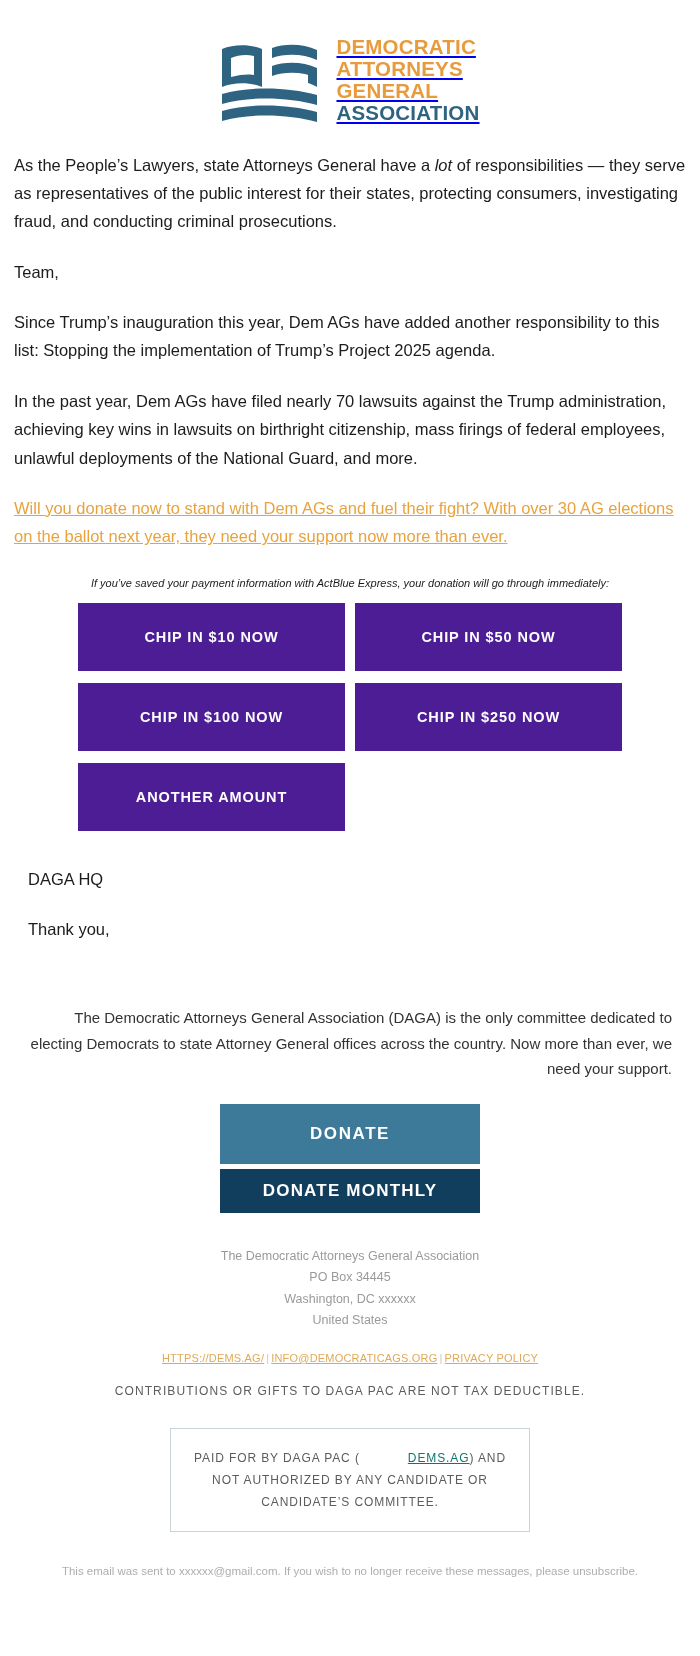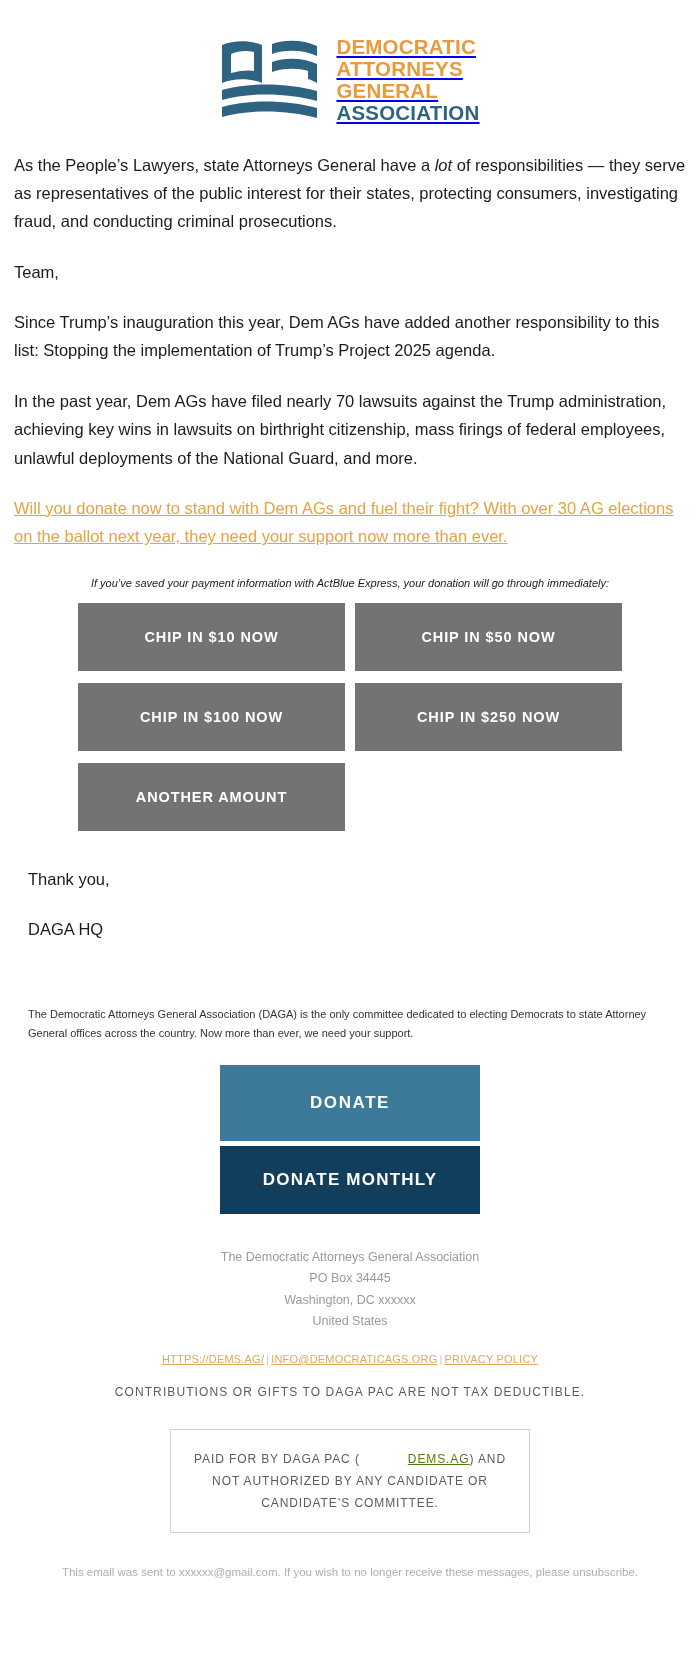--- a/index.html
+++ b/index.html
@@ -17,21 +17,21 @@
 
   
   .logo-header {
     display: flex;
     align-items: center;
     justify-content: center;
     padding: 36px 0 26px 0;
   }
   .logo-lockup {
     display: flex;
-    align-items: center;
+    align-items: flex-end;
     gap: 16px;
   }
   .logo-mark { width: 100px; height: 82px; display: block; }
   .logo-words {
     display: flex;
     flex-direction: column;
     line-height: 1.08;
   }
   .logo-words span {
     font-weight: bold;
@@ -76,21 +76,21 @@
 
   
   .chip-grid {
     display: grid;
     grid-template-columns: 1fr 1fr;
     gap: 12px 10px;
     padding: 0 64px;
     margin-bottom: 8px;
   }
   .chip-btn {
-    background: #737373;
+    background: #4c1d95;
     color: #ffffff;
     font-size: 14.5px;
     font-weight: bold;
     letter-spacing: 0.9px;
     text-align: center;
     padding: 26px 4px;
     text-decoration: none;
     display: block;
     border: none;
     cursor: pointer;
@@ -105,22 +105,22 @@
     margin: 0 0 22px 0;
     color: #1c1c1c;
   }
 
   
   .footer {
     margin-top: 62px;
     padding: 0 18px 28px 18px;
   }
   .footer-blurb {
-    text-align: left;
-    font-size: 11px;
+    text-align: right;
+    font-size: 15px;
     line-height: 1.7;
     color: #333333;
     margin: 0 0 22px 0;
     padding: 0 10px;
   }
   .footer-btns {
     display: flex;
     flex-direction: column;
     align-items: center;
     gap: 5px;
@@ -133,27 +133,27 @@
     text-decoration: none;
     display: block;
     border: none;
     cursor: pointer;
     font-family: "Liberation Sans", sans-serif;
   }
   .btn-donate {
     background: #3D7A99;
     font-size: 17px;
     letter-spacing: 1.6px;
-    padding: 28px 4px;
+    padding: 20px 4px;
   }
   .btn-donate-monthly {
     background: #123E5E;
     font-size: 17px;
     letter-spacing: 1.2px;
-    padding: 24px 4px;
+    padding: 12px 4px;
   }
 
   .address {
     text-align: center;
     margin-top: 33px;
     font-size: 12.5px;
     line-height: 1.72;
     color: #9a9a9a;
   }
   .address div { display: block; }
@@ -184,21 +184,21 @@
     width: 360px;
     border: 1px solid #c9d3d8;
     padding: 18px 22px;
     text-align: center;
     font-size: 12px;
     line-height: 1.85;
     letter-spacing: 0.9px;
     color: #5c5c5c;
   }
   .paid-box a {
-    color: #4d7c0f;
+    color: #0f766e;
     padding-left: 48px;
   }
 
   .unsub {
     text-align: center;
     margin-top: 30px;
     font-size: 11.5px;
     color: #aeaeae;
     line-height: 1.6;
   }
@@ -249,22 +249,22 @@
 
   <div class="chip-grid">
     <a class="chip-btn" href="#">CHIP IN $10 NOW</a>
     <a class="chip-btn" href="#">CHIP IN $50 NOW</a>
     <a class="chip-btn" href="#">CHIP IN $100 NOW</a>
     <a class="chip-btn" href="#">CHIP IN $250 NOW</a>
     <a class="chip-btn" href="#">ANOTHER AMOUNT</a>
   </div>
 
   <div class="signoff">
+    <p>DAGA HQ</p>
     <p>Thank you,</p>
-    <p>DAGA HQ</p>
   </div>
 </main>
 
 <footer class="footer">
   <p class="footer-blurb">The Democratic Attorneys General Association (DAGA) is the only committee dedicated to electing Democrats to state Attorney General offices across the country. Now more than ever, we need your support.</p>
 
   <div class="footer-btns">
     <a class="btn-donate" href="#">DONATE</a>
     <a class="btn-donate-monthly" href="#">DONATE MONTHLY</a>
   </div>

